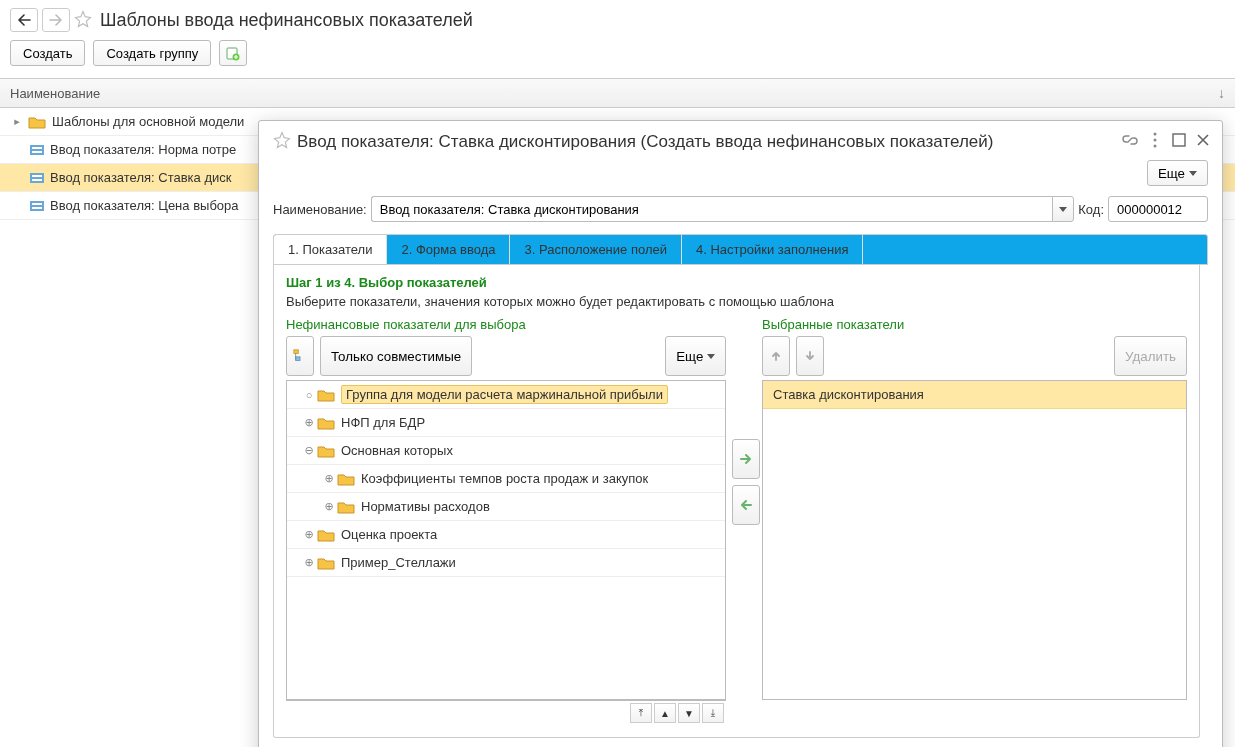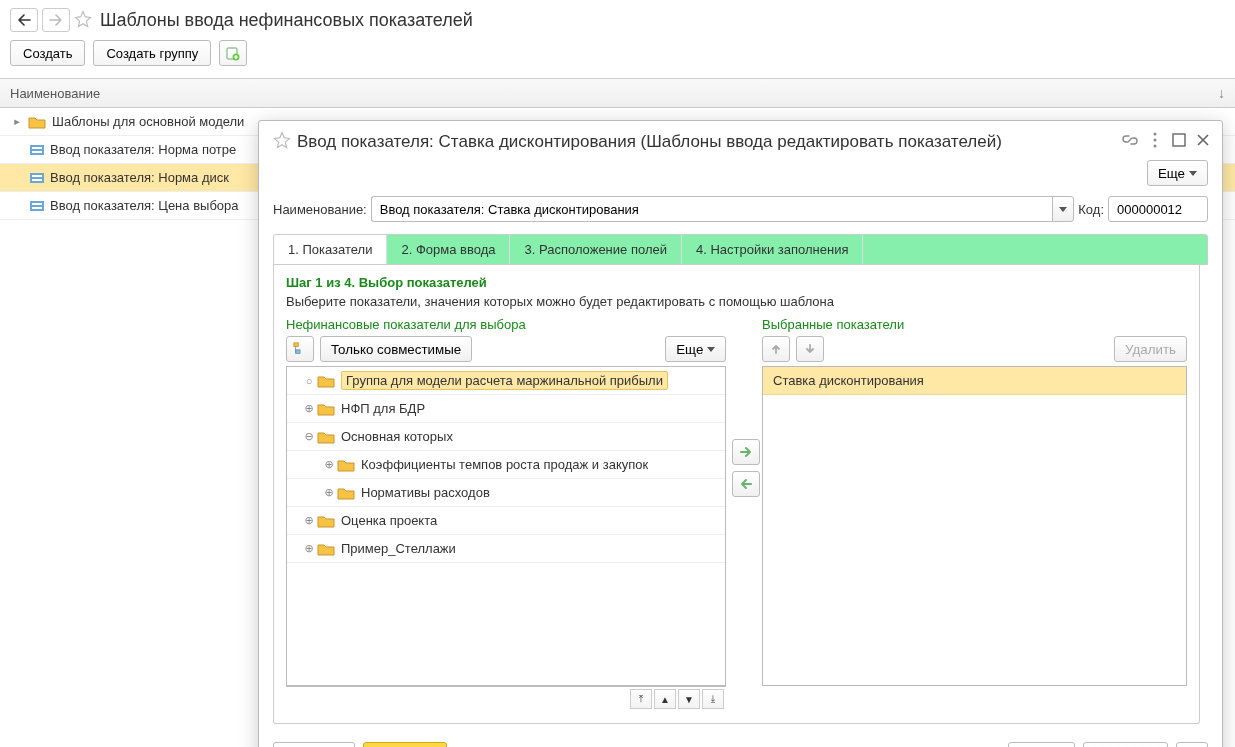--- a/index.html
+++ b/index.html
@@ -34,35 +34,35 @@
 .dlg-toolbar { display:flex; justify-content: flex-end; padding: 4px 14px; }
 .more-btn { height: 26px; padding: 0 10px; border: 1px solid #bbb; background: linear-gradient(#fff,#f4f4f4); border-radius: 3px; cursor: pointer; display: inline-flex; align-items: center; gap: 4px; }
 
 .dlg-form-row { display: flex; align-items: center; padding: 6px 14px; gap: 4px; }
 .dlg-label { color: #333; }
 .combo { display: flex; flex: 1; height: 26px; }
 .combo input { flex: 1; border: 1px solid #bbb; border-right: none; border-radius: 3px 0 0 3px; padding: 0 8px; font-size: 13px; }
 .combo .dd { width: 22px; border: 1px solid #bbb; border-radius: 0 3px 3px 0; background: linear-gradient(#fff,#f0f0f0); display:flex; align-items:center; justify-content:center; cursor:pointer; }
 .code-field { width: 100px; height: 26px; border: 1px solid #bbb; border-radius: 3px; padding: 8px 8px; font-size: 13px; }
 
-.tabstrip { display:flex; border: 1px solid #ccc; border-radius: 3px 3px 0 0; margin: 6px 14px 0 14px; background: #86efac; overflow:hidden;}
+.tabstrip { display:flex; border: 1px solid #ccc; border-radius: 3px 3px 0 0; margin: 6px 14px 0 14px; background: #0ea5e9; overflow:hidden;}
 .tab { padding: 7px 14px; font-size: 13px; color: #333; cursor: pointer; border-right: 1px solid #ddd; }
 .tab.active { background: #fff; }
 .tab-panel { border: 1px solid #ccc; border-top: none; margin: 0 22px 8px 14px; padding: 10px 12px 12px 12px; border-radius: 0 0 3px 3px; }
 
 .step-title { color: #1a8a1a; font-weight: bold; margin-bottom: 4px; }
 .step-sub { color: #333; margin-bottom: 8px; }
 .green-sub { color: #1a8a1a; font-weight: normal; margin-bottom: 4px; }
 
 .two-col { display: flex; gap: 36px; }
 .col-left { flex: 0 0 440px; position: relative; }
 .col-right { flex: 1; }
 
 .panel-toolbar { display:flex; align-items:center; gap:6px; margin-bottom:4px; }
-.mini-btn { height: 26px; border: 1px solid #bbb; background: linear-gradient(#fff,#f0f0f0); border-radius: 3px; display:inline-flex; align-items:center; justify-content:center; cursor:pointer; }
+.mini-btn { height: 40px; border: 1px solid #bbb; background: linear-gradient(#fff,#f0f0f0); border-radius: 3px; display:inline-flex; align-items:center; justify-content:center; cursor:pointer; }
 .mini-btn.sq { width: 28px; }
 .mini-btn.text { padding: 0 10px; }
 .spacer { flex: 1; }
 
 .tree-box { border: 1px solid #bbb; height: 320px; overflow: auto; background: #fff; }
 .tree2-row { display:flex; align-items:center; height: 28px; border-bottom: 1px solid #eee; padding: 0 6px; }
 .tree2-row .label { white-space: nowrap; }
 .tree2-row.hilite .label { background: #ffe8a6; border: 1px solid #e8c55a; padding: 1px 4px; border-radius: 2px; }
 
 .tree-nav-strip { display:flex; justify-content:flex-end; gap:2px; border-top:1px solid #bbb; padding: 2px; }
@@ -139,42 +139,42 @@
     <span>Ввод показателя: Норма потре</span>
   </div>
   <div class="tree-row selected">
     <span class="item-ic">
         <svg width="14" height="10" viewBox="0 0 14 10">
           <rect width="14" height="10" fill="#6aa7d9"></rect>
           <rect x="2" y="2" width="10" height="2" fill="#fff"></rect>
           <rect x="2" y="6" width="10" height="2" fill="#fff"></rect>
         </svg>
       </span>
-    <span>Ввод показателя: Норма диск</span>
+    <span>Ввод показателя: Ставка диск</span>
   </div>
   <div class="tree-row">
     <span class="item-ic">
         <svg width="14" height="10" viewBox="0 0 14 10">
           <rect width="14" height="10" fill="#6aa7d9"></rect>
           <rect x="2" y="2" width="10" height="2" fill="#fff"></rect>
           <rect x="2" y="6" width="10" height="2" fill="#fff"></rect>
         </svg>
       </span>
     <span>Ввод показателя: Цена выбора</span>
   </div>
 </div>
 
 <div class="dialog">
   <div class="dlg-head">
     <span>
       <svg width="18" height="18" viewBox="0 0 24 24">
           <path d="M12 2l2.9 6.9L22 10l-5.5 4.8L18.2 22 12 18.3 5.8 22l1.7-7.2L2 10l7.1-1.1z" fill="none" stroke="#bbb" stroke-width="1.5"></path>
         </svg>
     </span>
-    <span class="dlg-title">Ввод показателя: Ставка дисконтирования (Шаблоны ввода редактировать показателей)</span>
+    <span class="dlg-title">Ввод показателя: Ставка дисконтирования (Создать ввода нефинансовых показателей)</span>
     <div class="dlg-head-controls">
       <span><svg width="16" height="16" viewBox="0 0 16 16">
             <path d="M6 10l4-4M7 4h-3a3 3 0 000 6h1M9 12h3a3 3 0 000-6h-1" stroke="#888" stroke-width="1.4" fill="none" stroke-linecap="round"></path>
           </svg></span>
       <span><svg width="14" height="16" viewBox="0 0 4 16">
             <circle cx="2" cy="2" r="1.5" fill="#888"></circle>
             <circle cx="2" cy="8" r="1.5" fill="#888"></circle>
             <circle cx="2" cy="14" r="1.5" fill="#888"></circle>
           </svg></span>
       <span><svg width="14" height="14" viewBox="0 0 14 14">

